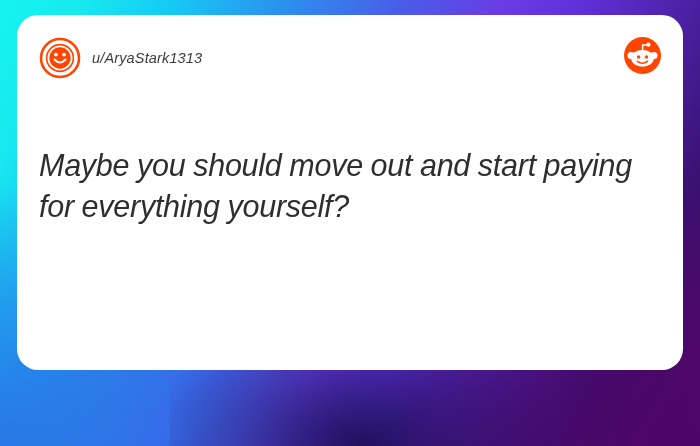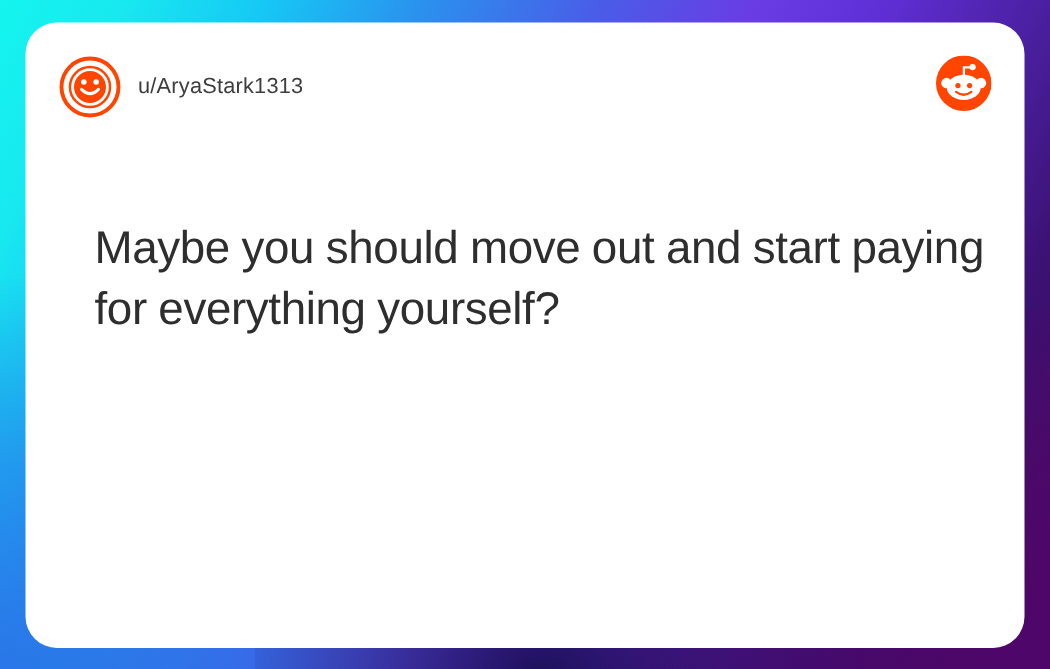--- a/index.html
+++ b/index.html
@@ -61,24 +61,25 @@
         rgba(20,12,72,0) 80%);
     pointer-events: none;
   }
 
   
   .card {
     position: absolute;
     left: 17px;
     top: 15px;
     width: 666px;
-    height: 417px;
+    height: 355px;
     background: #ffffff;
     border-radius: 21px;
     overflow: hidden;
+    font-style: italic;
   }
 
   
   .card-header {
     position: absolute;
     left: 0; top: 0;
     width: 100%;
     height: 92px;
   }
 
@@ -115,21 +116,20 @@
     height: 37px;
     display: block;
   }
 
   
   .card-body {
     position: absolute;
     left: 22px;
     top: 130px;
     right: 10px;
-    margin-left: 24px;
   }
 
   .comment-paragraph {
     font-size: 30.5px;
     font-weight: 400;
     color: #2e2e2e;
     line-height: 1.355;
     letter-spacing: -0.25px;
     word-spacing: -0.5px;
   }

